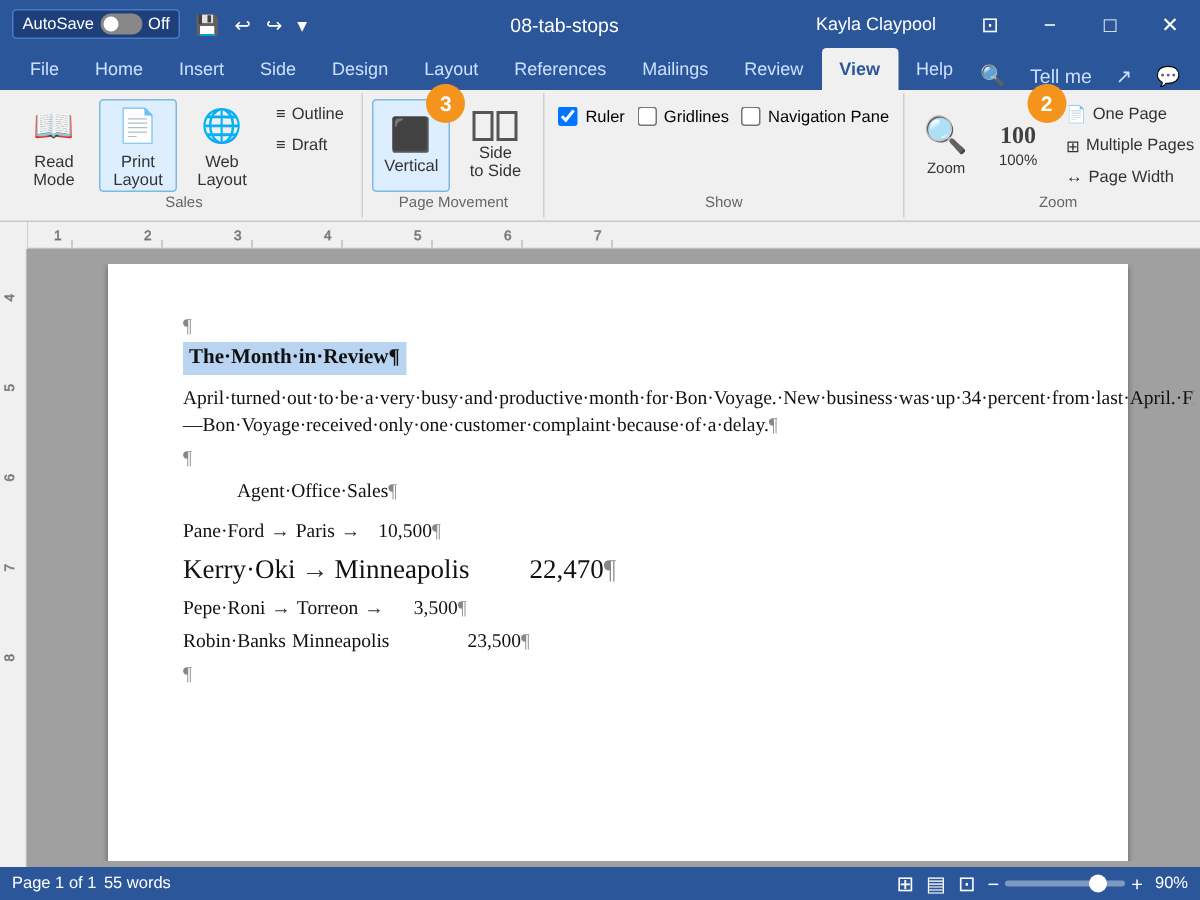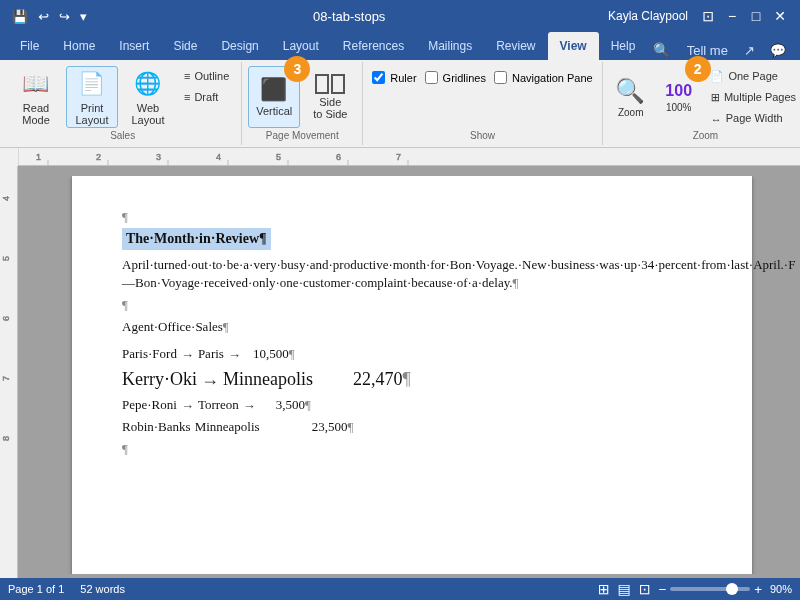--- a/index.html
+++ b/index.html
@@ -10,21 +10,21 @@
       background: #2b579a;
       color: white;
       height: 32px;
       display: flex;
       align-items: center;
       padding: 0 8px;
       justify-content: space-between;
     }
     .title-bar-left { display: flex; align-items: center; gap: 6px; font-size: 12px; }
     .title-bar-center { font-size: 13px; color: white; }
-    .title-bar-right { display: flex; align-items: center; gap: 0; }
+    .title-bar-right { display: flex; align-items: center; gap: 16px; }
     .autosave-toggle {
       background: #1e3f7a;
       border: 1px solid #4a7ac7;
       border-radius: 3px;
       color: white;
       padding: 2px 6px;
       font-size: 11px;
       display: flex;
       align-items: center;
       gap: 4px;
@@ -317,21 +317,21 @@
       font-family: 'Times New Roman', serif;
       font-size: 14px;
       font-weight: bold;
       margin-bottom: 6px;
       background: #b8d4f0;
       display: inline-block;
       padding: 1px 4px;
     }
     .pilcrow { color: #888; }
     .para { margin-bottom: 4px; }
-    .section-heading { margin-bottom: 4px; }
+    .section-heading { margin-bottom: 4px; margin-left: 36px; }
     .tab-entry { margin-bottom: 4px; display: flex; align-items: baseline; }
     .tab-arrow { margin: 0 4px; color: #333; }
 
     
     .page-move-group {
       position: relative;
     }
     .vertical-btn-large {
       display: flex;
       flex-direction: column;
@@ -376,20 +376,25 @@
       padding: 2px 4px;
       border-radius: 2px;
       font-size: 13px;
     }
   </style>
 </head>
 <body>
 
 <div class="title-bar">
   <div class="title-bar-left">
+    <div class="autosave-toggle">
+      <span>AutoSave</span>
+      <span class="toggle-off"></span>
+      <span>Off</span>
+    </div>
     <div class="quick-access">
       <button class="qa-btn">💾</button>
       <button class="qa-btn">↩</button>
       <button class="qa-btn">↪</button>
       <button class="qa-btn">▾</button>
     </div>
   </div>
   <div class="title-bar-center">08-tab-stops</div>
   <div class="title-bar-right">
     <span style="font-size:12px; margin-right:8px;">Kayla Claypool</span>
@@ -493,21 +498,21 @@
   <div class="ribbon-group">
     <div class="ribbon-group-content zoom-group-content">
       <div style="position:relative;">
         <button class="zoom-btn-lg">
           <div style="font-size:24px;">🔍</div>
           <span>Zoom</span>
         </button>
       </div>
       <div style="position:relative;">
         <button class="zoom-btn-lg">
-          <div style="font-size:16px; font-weight:bold; color:#6d28d9;">100</div>
+          <div style="font-size:16px; font-weight:bold; color:#404040;font-family:Liberation Serif, serif;">100</div>
           <span>100%</span>
         </button>
         <div class="badge" style="top:-10px; right:-10px;">2</div>
       </div>
       <div class="one-page-area">
         <button class="one-page-btn">
           <span>📄</span>
           <span>One Page</span>
         </button>
         <button class="one-page-btn">
@@ -586,21 +591,21 @@
 
       <div style="color:#888; font-size:13px; margin-bottom:4px;">¶</div>
 
       
       <div class="section-heading" style="font-family:'Times New Roman',serif; font-size:13px;">Agent·Office·Sales<span class="pilcrow">¶</span></div>
 
       <div style="height:4px;"></div>
 
       
       <div class="tab-entry" style="font-family:'Times New Roman',serif; font-size:13px;">
-        <span>Paris·Ford</span>
+        <span>Pane·Ford</span>
         <span class="tab-arrow"> → </span>
         <span>Paris</span>
         <span class="tab-arrow"> → </span>
         <span style="margin-left:8px;">10,500<span class="pilcrow">¶</span></span>
       </div>
 
       <div class="tab-entry" style="font-family:'Times New Roman',serif; font-size:18px;">
         <span>Kerry·Oki</span>
         <span class="tab-arrow"> → </span>
         <span>Minneapolis</span>
@@ -621,23 +626,23 @@
         <span style="margin-left:52px;">23,500<span class="pilcrow">¶</span></span>
       </div>
 
       <div style="color:#888; font-size:13px; margin-top:4px;">¶</div>
 
     </div>
   </div>
 </div>
 
 <div class="status-bar">
-  <div style="display:flex; gap:16px;">
+  <div style="display:flex; gap:5px;">
     <span>Page 1 of 1</span>
-    <span>52 words</span>
+    <span>55 words</span>
   </div>
   <div class="status-right">
     <button style="background:none; border:none; color:white; cursor:pointer; font-size:14px;">⊞</button>
     <button style="background:none; border:none; color:white; cursor:pointer; font-size:14px;">▤</button>
     <button style="background:none; border:none; color:white; cursor:pointer; font-size:14px;">⊡</button>
     <div class="zoom-slider">
       <button style="background:none; border:none; color:white; cursor:pointer;">−</button>
       <div class="zoom-track">
         <div class="zoom-thumb"></div>
       </div>

